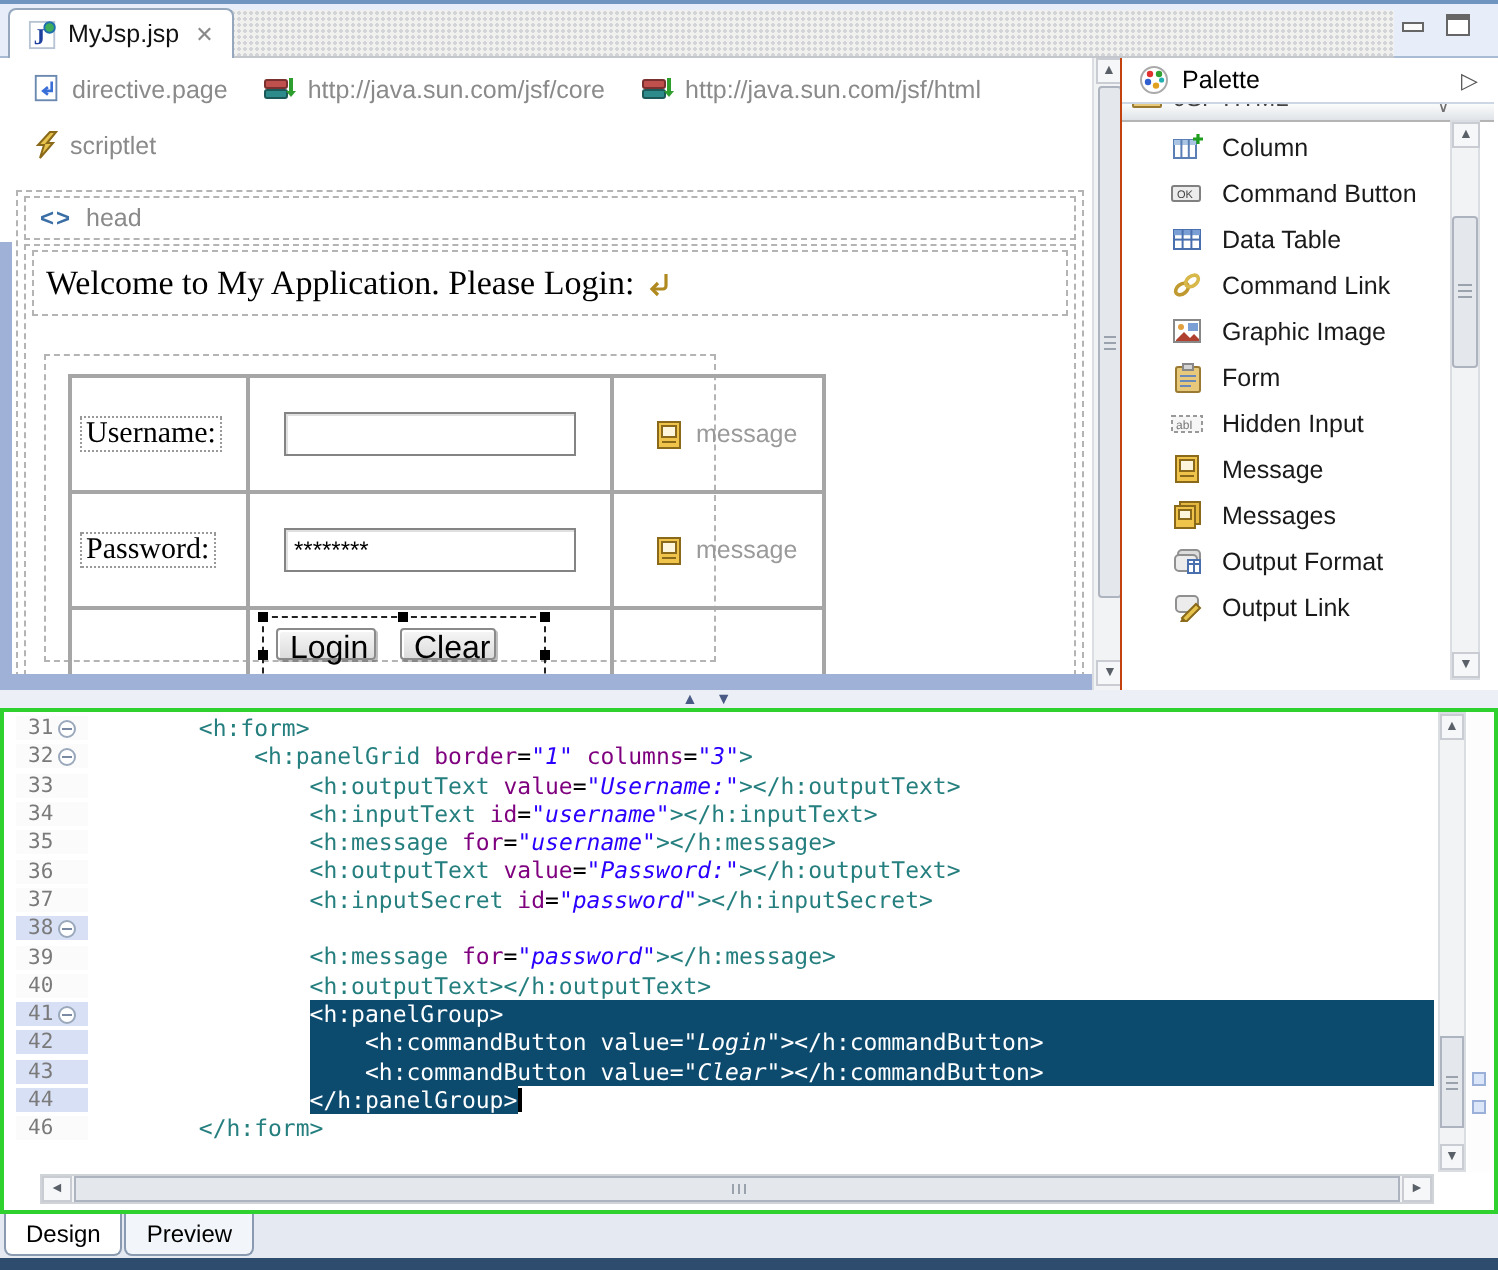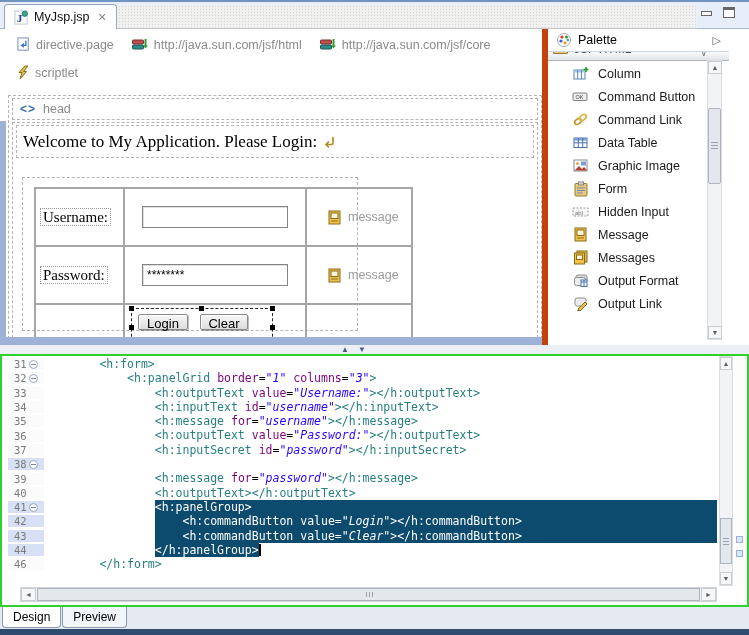--- a/index.html
+++ b/index.html
@@ -39,30 +39,30 @@
        font-size:12px;padding:1px 4px;font-family:"Liberation Sans",sans-serif;}
   .msgcell{width:88px;}
   .msgwrap{display:flex;align-items:center;gap:7px;padding-left:9px;}
   .mtxt{color:#9a9a9a;font-size:12.5px;}
   .row1{height:36px;} .row2{height:42px;} .row3{height:46px;}
   .btncell{position:relative;}
   .selrect{position:absolute;left:6px;top:3px;width:142px;height:39px;border:1px dashed #222;}
   .hdl{position:absolute;width:5px;height:5px;background:#000;}
   .wbtn{position:absolute;height:16px;background:linear-gradient(#f7f7f7,#dcdcdc);border:1px solid #8a8a8a;
         box-shadow:1px 1px 0 rgba(0,0,0,.25), inset 1px 1px 0 #fff;border-radius:2px;
-        font-size:13px;font-family:"Liberation Sans",sans-serif;color:#000;}
+        font-size:16px;font-family:"Liberation Sans",sans-serif;color:#000;}
   
   .dscroll{position:absolute;left:546px;top:0;width:16px;height:316px;background:#f2f3f5;border-left:1px solid #dadde2;}
   .sbtn{width:14px;height:13px;margin:0 auto;background:#f6f7f8;border:1px solid #c9ccd2;color:#5a6068;
         font-size:7px;line-height:11px;text-align:center;}
   .dthumb{width:12px;margin:1px auto;height:256px;background:#e4e7ec;border:1px solid #aeb4bf;border-radius:2px;position:relative;}
   .grip{position:absolute;left:2px;right:2px;height:7px;
         background:repeating-linear-gradient(#9aa2ae 0 1px,transparent 1px 3px);}
   
-  .palette{position:absolute;left:542px;top:0;width:187px;height:344px;background:#fff;border-left:6px solid #c2410c;}
+  .palette{position:absolute;left:560px;top:0;width:187px;height:344px;background:#fff;border-left:1px solid #c2410c;}
   .palhead{height:23px;display:flex;align-items:center;gap:6px;padding:0 8px;border-bottom:1px solid #ccd6e4;font-size:12.5px;color:#000;}
   .palarrow{margin-left:auto;color:#555;font-size:11px;}
   .drawer{position:relative;height:9px;overflow:hidden;background:linear-gradient(#fbfbfb,#dfe3e8);border-bottom:1px solid #b4b4b4;}
   .dtxt{position:absolute;left:5px;top:-10px;display:flex;align-items:center;gap:6px;font-size:12px;color:#444;}
   .dfold{width:15px;height:10px;background:#e8c87a;border:1px solid #9a7a30;border-radius:1px;}
   .dchev{position:absolute;right:22px;top:-4px;color:#707070;font-size:9px;}
   .palitems{position:absolute;left:0;top:33px;right:20px;}
   .palitem{height:23px;display:flex;align-items:center;gap:9px;padding-left:24px;font-size:12.5px;color:#1a1a1a;}
   .palitem .pic{width:17px;display:flex;justify-content:center;}
   .pal-scroll{position:absolute;right:7px;top:31px;width:15px;height:280px;background:#f2f3f5;border:1px solid #dadde2;
@@ -148,32 +148,32 @@
           </span>
           <span class="diritem">
             <span>
               <svg width="17" height="15" viewBox="0 0 17 15">
                 <rect x="0.5" y="3" width="11" height="4" rx="1" fill="#c0504d" stroke="#7a302e"></rect>
                 <rect x="0.5" y="8" width="11" height="4" rx="1" fill="#2e8b8b" stroke="#1d5858"></rect>
                 <path d="M13.5 2 v7" stroke="#2e9e2e" stroke-width="2"></path>
                 <path d="M11 8.5 L13.5 11.5 L16 8.5 Z" fill="#2e9e2e"></path>
               </svg>
             </span>
-            <span>http://java.sun.com/jsf/html</span>
+            <span>http://java.sun.com/jsf/core</span>
           </span>
           <span class="diritem">
             <span>
               <svg width="17" height="15" viewBox="0 0 17 15">
                 <rect x="0.5" y="3" width="11" height="4" rx="1" fill="#c0504d" stroke="#7a302e"></rect>
                 <rect x="0.5" y="8" width="11" height="4" rx="1" fill="#2e8b8b" stroke="#1d5858"></rect>
                 <path d="M13.5 2 v7" stroke="#2e9e2e" stroke-width="2"></path>
                 <path d="M11 8.5 L13.5 11.5 L16 8.5 Z" fill="#2e9e2e"></path>
               </svg>
             </span>
-            <span>http://java.sun.com/jsf/core</span>
+            <span>http://java.sun.com/jsf/html</span>
           </span>
         </div>
 
       <div class="scriptrow">
         <span>
             <svg width="13" height="15" viewBox="0 0 13 15">
               <polygon points="9,1 3,7.5 6,7.5 4,14 10.5,6.5 7.5,6.5 12,1" fill="#e6c34c" stroke="#8a6a1a"></polygon>
             </svg>
           </span>
         <span>scriptlet</span>
@@ -302,41 +302,41 @@
             <span class="pic">
               <svg width="17" height="15" viewBox="0 0 17 15">
                 <rect x="1" y="4" width="14" height="7.5" rx="1" fill="#ececec" stroke="#808080"></rect>
                 <text x="3.5" y="10" font-size="5.5" fill="#444" font-family="Liberation Sans,sans-serif">OK</text>
               </svg>
             </span>
             <span>Command Button</span>
           </div>
           <div class="palitem">
             <span class="pic">
-              <svg width="17" height="15" viewBox="0 0 17 15">
-                <ellipse cx="6" cy="9.5" rx="3.6" ry="2.4" fill="none" stroke="#c09a30" stroke-width="1.8" transform="rotate(-38 6 9.5)"></ellipse>
-                <ellipse cx="11" cy="5.5" rx="3.6" ry="2.4" fill="none" stroke="#d8b84a" stroke-width="1.8" transform="rotate(-38 11 5.5)"></ellipse>
-              </svg>
-            </span>
-            <span>Command Link</span>
-          </div>
-          <div class="palitem">
-            <span class="pic">
               <svg width="16" height="15" viewBox="0 0 16 15">
                 <rect x="1" y="3" width="13" height="9.5" fill="#fff" stroke="#4a6fae"></rect>
                 <rect x="1" y="3" width="13" height="2.6" fill="#7a9fd4"></rect>
                 <line x1="5.3" y1="3" x2="5.3" y2="12.5" stroke="#4a6fae"></line>
                 <line x1="9.7" y1="3" x2="9.7" y2="12.5" stroke="#4a6fae"></line>
                 <line x1="1" y1="7.8" x2="14" y2="7.8" stroke="#4a6fae"></line>
               </svg>
             </span>
             <span>Data Table</span>
           </div>
           <div class="palitem">
             <span class="pic">
+              <svg width="17" height="15" viewBox="0 0 17 15">
+                <ellipse cx="6" cy="9.5" rx="3.6" ry="2.4" fill="none" stroke="#c09a30" stroke-width="1.8" transform="rotate(-38 6 9.5)"></ellipse>
+                <ellipse cx="11" cy="5.5" rx="3.6" ry="2.4" fill="none" stroke="#d8b84a" stroke-width="1.8" transform="rotate(-38 11 5.5)"></ellipse>
+              </svg>
+            </span>
+            <span>Command Link</span>
+          </div>
+          <div class="palitem">
+            <span class="pic">
               <svg width="16" height="15" viewBox="0 0 16 15">
                 <rect x="1" y="2" width="13" height="11" fill="#fff" stroke="#888"></rect>
                 <rect x="8" y="3.5" width="5" height="4" fill="#7a9fd4"></rect>
                 <circle cx="4.5" cy="5.5" r="1.5" fill="#e0a040"></circle>
                 <path d="M2 12 L6 8 L9 11 L11 9 L13.5 11.5 V12.5 H2 Z" fill="#b04030"></path>
               </svg>
             </span>
             <span>Graphic Image</span>
           </div>
           <div class="palitem">

